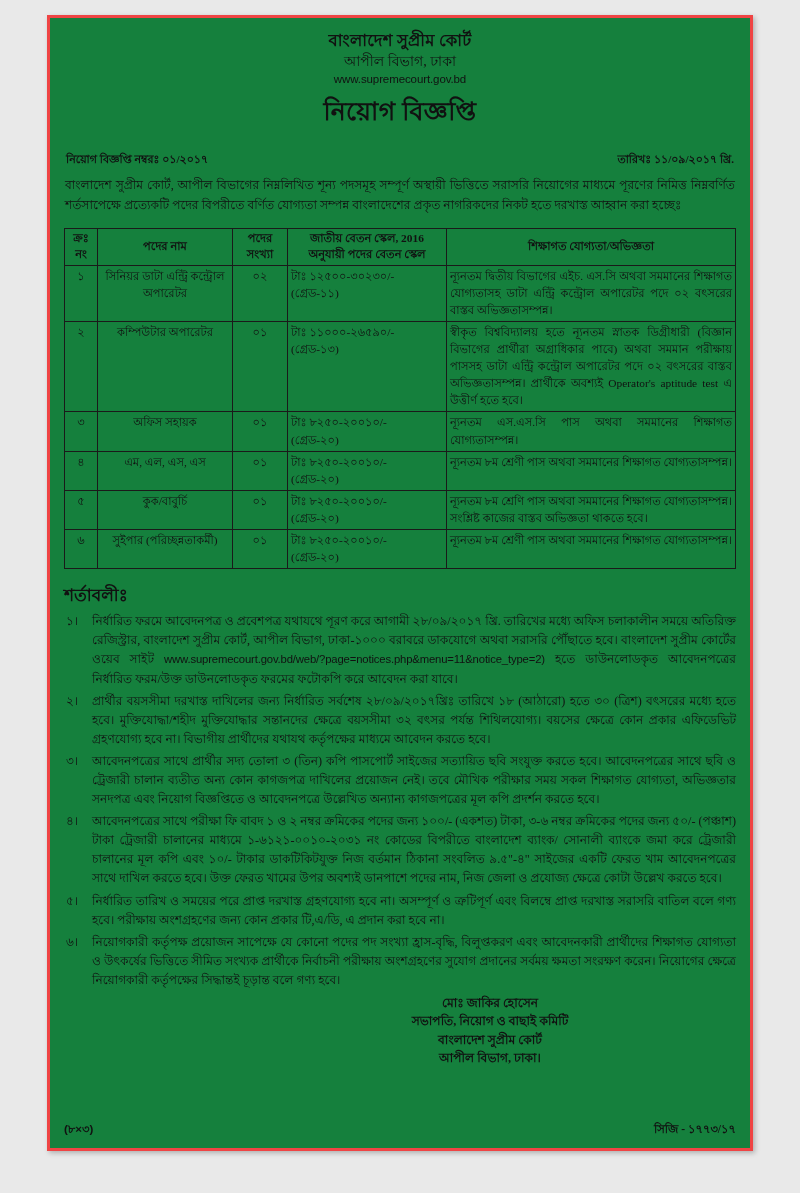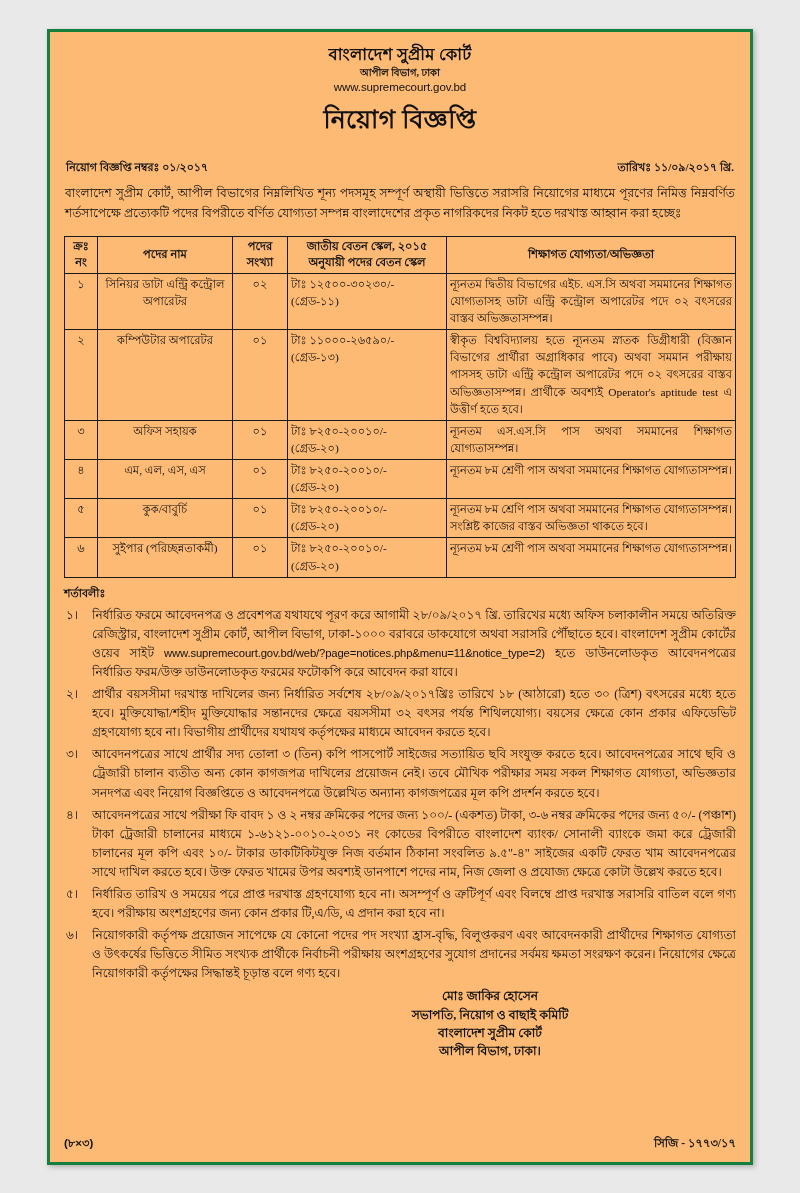--- a/index.html
+++ b/index.html
@@ -12,46 +12,46 @@
     height: 1193px;
     font-family: "Liberation Serif", "DejaVu Serif", serif;
     color: #111;
     overflow: hidden;
   }
 
   
   .page {
     position: absolute;
     left: 47px;
-    top: 29px;
+    top: 15px;
     width: 706px;
     height: 1136px;
-    background: #fdba74;
-    border: 3px solid #15803d;
+    background: #15803d;
+    border: 3px solid #ef4444;
     box-sizing: border-box;
     box-shadow: 2px 2px 5px rgba(0,0,0,.25);
   }
   .page-inner {
     padding: 12px 14px 6px 14px;
     height: 100%;
     box-sizing: border-box;
     position: relative;
   }
 
   
   .masthead { text-align: center; }
   .org-name {
     font-size: 16.5px;
     font-weight: bold;
     letter-spacing: .2px;
     line-height: 1.35;
   }
   .org-sub {
-    font-size: 10px;
-    font-weight: bold;
+    font-size: 14px;
+    font-weight: normal;
     line-height: 1.4;
   }
   .org-url {
     font-size: 11.5px;
     font-weight: normal;
     font-family: "Liberation Sans", sans-serif;
     letter-spacing: -.1px;
     margin-top: 1px;
   }
   .doc-title {
@@ -107,23 +107,23 @@
   td.c-pay  { text-align: left; width: 152px; }
   td.c-edu  { text-align: justify; }
   th.c-sl   { width: 26px; }
   th.c-name { width: 128px; }
   th.c-num  { width: 48px; }
   th.c-pay  { width: 152px; }
   .pay-grade { display: block; }
 
   
   .cond-title {
-    font-size: 11px;
-    font-weight: bold;
-    margin-top: 7px;
+    font-size: 17px;
+    font-weight: bold;
+    margin-top: 13px;
     margin-bottom: 2px;
   }
   ol.conds {
     list-style: none;
     margin: 0;
     padding: 0;
   }
   ol.conds li {
     display: flex;
     font-size: 12.1px;
@@ -189,21 +189,21 @@
     </div>
 
     <p class="intro">বাংলাদেশ সুপ্রীম কোর্ট, আপীল বিভাগের নিম্নলিখিত শূন্য পদসমূহ সম্পূর্ণ অস্থায়ী ভিত্তিতে সরাসরি নিয়োগের মাধ্যমে পূরণের নিমিত্ত নিম্নবর্ণিত শর্তসাপেক্ষে প্রত্যেকটি পদের বিপরীতে বর্ণিত যোগ্যতা সম্পন্ন বাংলাদেশের প্রকৃত নাগরিকদের নিকট হতে দরখাস্ত আহ্বান করা হচ্ছেঃ</p>
 
     <table class="posts">
       <thead>
         <tr>
           <th class="c-sl">ক্রঃ নং</th>
           <th class="c-name">পদের নাম</th>
           <th class="c-num">পদের সংখ্যা</th>
-          <th class="c-pay">জাতীয় বেতন স্কেল, ২০১৫ অনুযায়ী পদের বেতন স্কেল</th>
+          <th class="c-pay">জাতীয় বেতন স্কেল, 2016 অনুযায়ী পদের বেতন স্কেল</th>
           <th>শিক্ষাগত যোগ্যতা/অভিজ্ঞতা</th>
         </tr>
       </thead>
       <tbody>
         <tr>
           <td class="c-sl">১</td>
           <td class="c-name">সিনিয়র ডাটা এন্ট্রি কন্ট্রোল অপারেটর</td>
           <td class="c-num">০২</td>
           <td class="c-pay">
             <span>টাঃ ১২৫০০-৩০২৩০/-</span>

